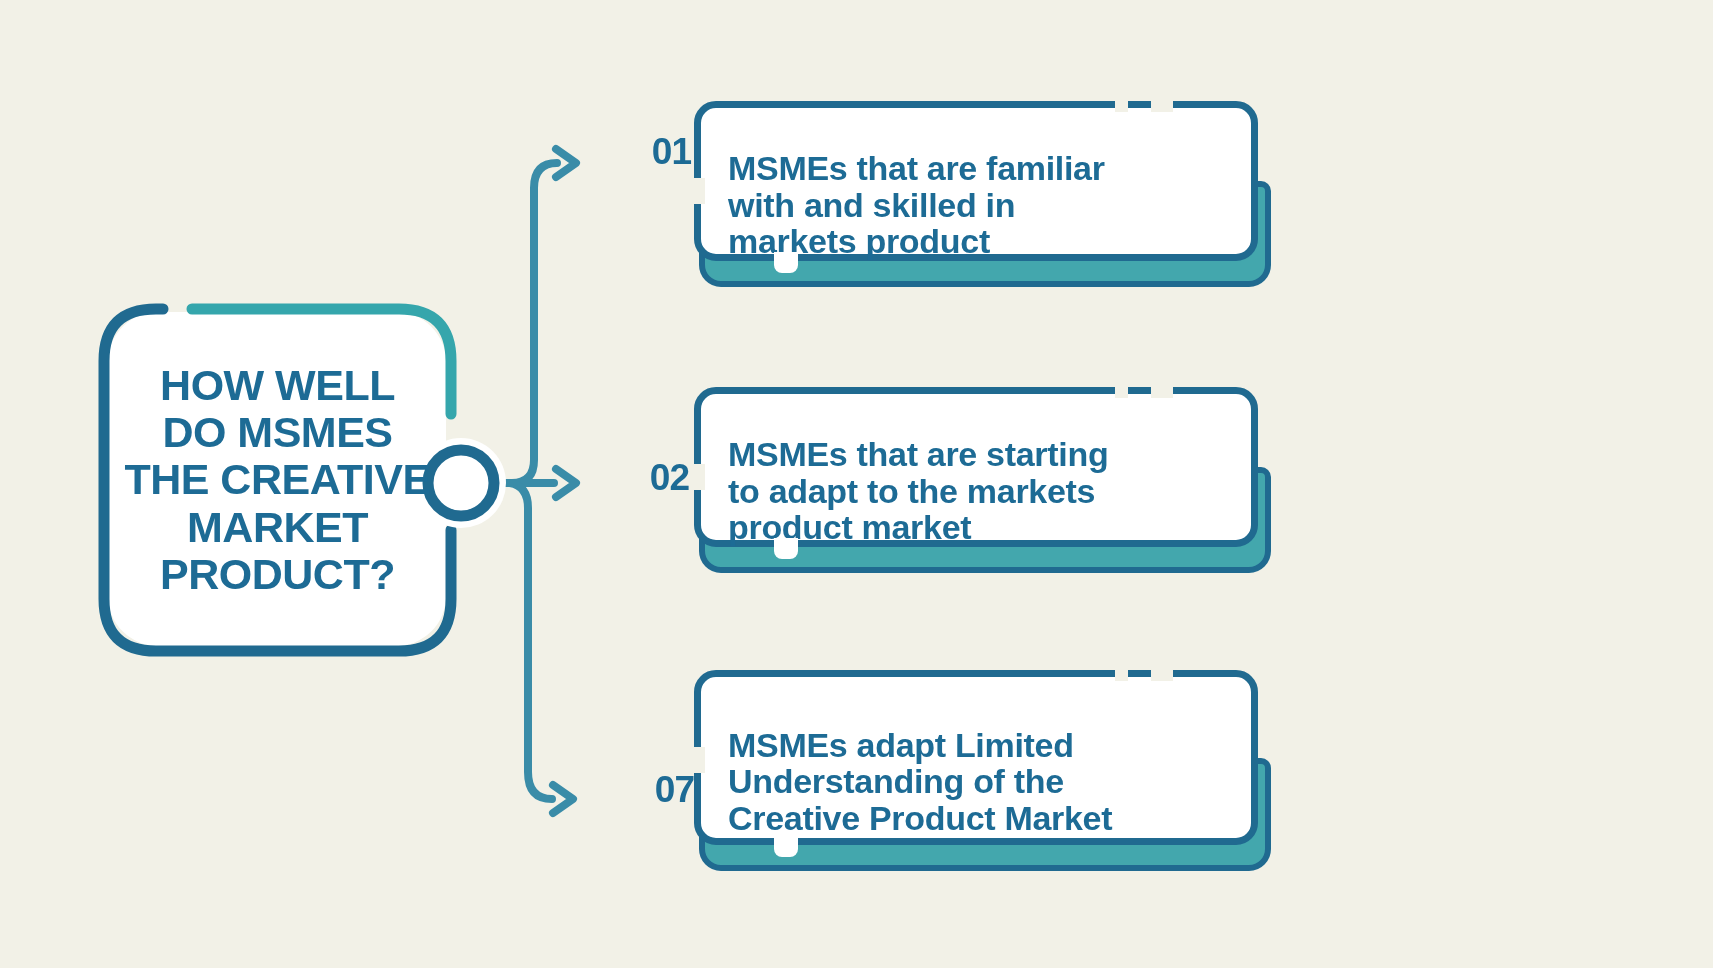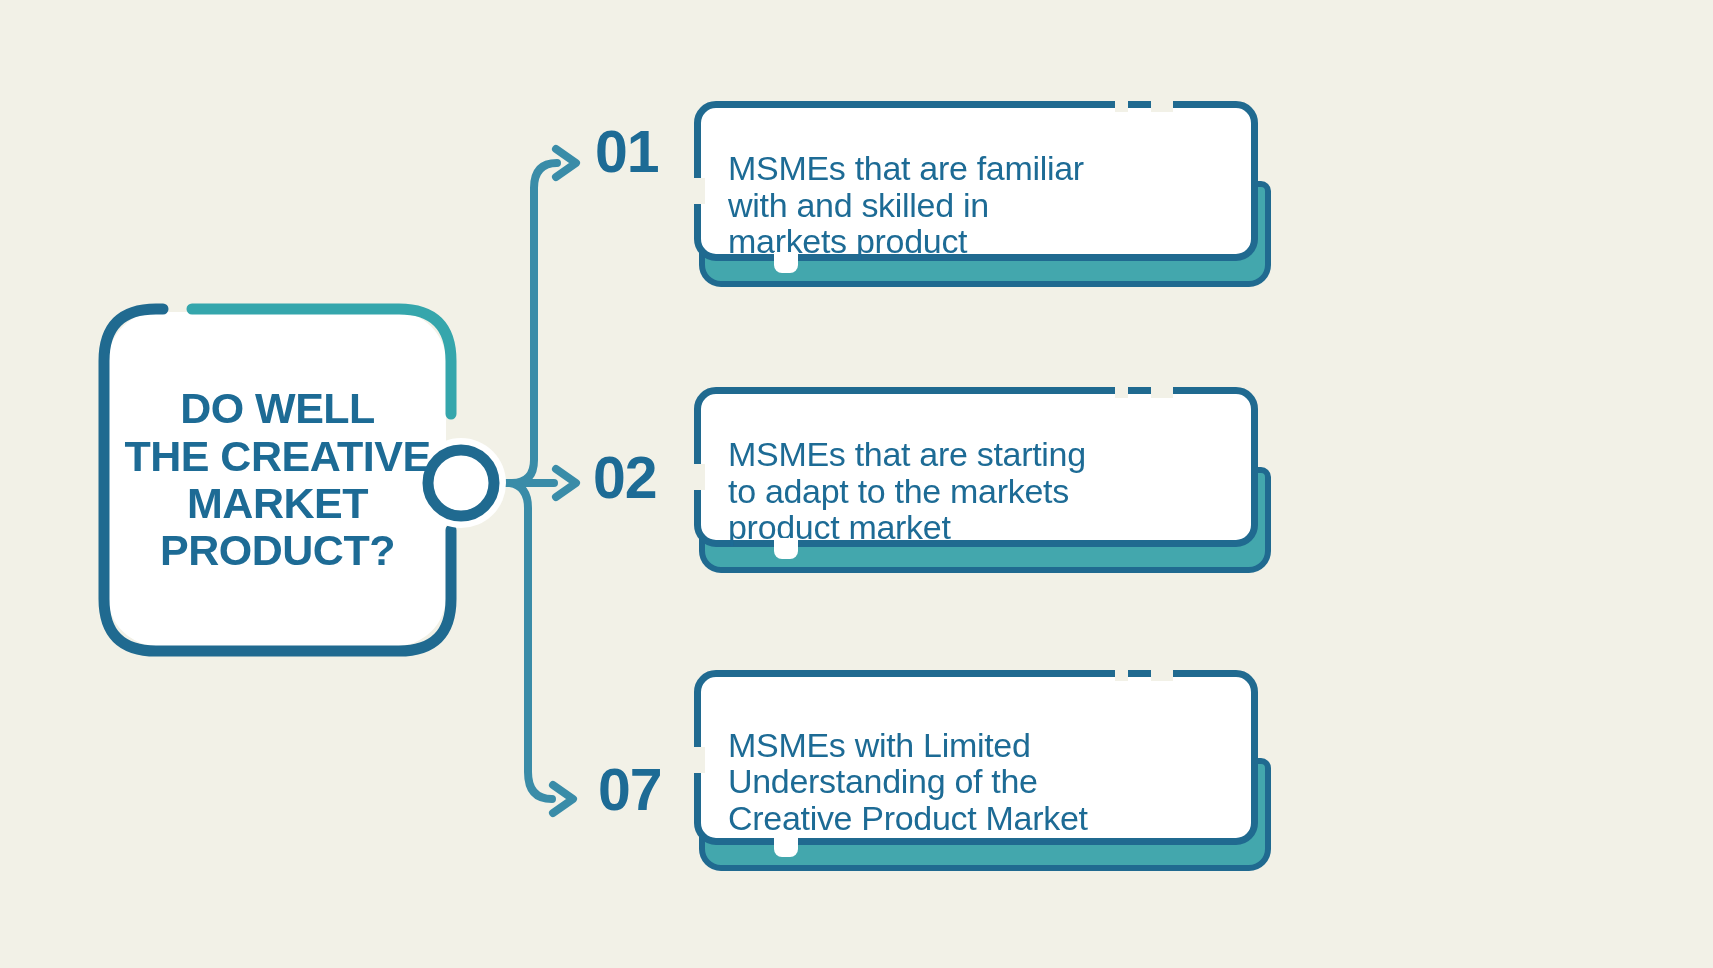--- a/index.html
+++ b/index.html
@@ -46,40 +46,40 @@
     position:absolute;inset:0;
     background:var(--card-bg);
     border:7px solid var(--dark-blue);
     border-radius:22px;
     box-sizing:border-box;
     display:flex;align-items:center;
     padding-left:27px;
     z-index:2;
   }
   .card-text{
-    font-size:34px;font-weight:normal;line-height:1.07;
+    font-size:34px;font-weight:bold;line-height:1.07;
     color:var(--text-blue);
     letter-spacing:-0.3px;
     margin-top:48px;
   }
   
   .gap{position:absolute;background:var(--canvas-bg);z-index:3;}
   .gap-top-a{left:421px;top:-2px;width:13px;height:13px;}
   .gap-top-b{left:457px;top:-2px;width:22px;height:13px;}
   .gap-left{left:-2px;top:77px;width:13px;height:26px;}
   .notch-bottom{
     position:absolute;left:80px;bottom:-12px;width:24px;height:21px;
     background:var(--card-bg);border-radius:0 0 8px 8px;z-index:3;
   }
 
   
   .branch-number{
     position:absolute;width:96px;height:58px;
-    font-size:59px;font-weight:bold;color:var(--text-blue);
-    text-align:left;line-height:58px;letter-spacing:-1px;
+    font-size:37px;font-weight:bold;color:var(--text-blue);
+    text-align:right;line-height:58px;letter-spacing:-1px;
     z-index:3;
   }
 </style>
 </head>
 <body>
 
 <div id="canvas">
 
   <svg id="wires" viewBox="0 0 1713 968" xmlns="http://www.w3.org/2000/svg">
 
@@ -96,21 +96,22 @@
     <path d="M 556 469 L 576 483 L 556 497" fill="none" stroke="var(--line-blue)" stroke-width="8" stroke-linecap="round" stroke-linejoin="round"></path>
 
     <path d="M 500 483 H 510 Q 528 486 528 508 V 772 Q 528 799 552 799" fill="none" stroke="var(--line-blue)" stroke-width="8" stroke-linecap="round"></path>
     <path d="M 553 785 L 573 799 L 553 813" fill="none" stroke="var(--line-blue)" stroke-width="8" stroke-linecap="round" stroke-linejoin="round"></path>
 
     <circle cx="461" cy="483" r="45" fill="#ffffff"></circle>
     <circle cx="461" cy="483" r="33" fill="#ffffff" stroke="var(--dark-blue)" stroke-width="11"></circle>
   </svg>
 
   <div class="title-text">
-      <div>DO WELL</div>
+      <div>HOW WELL</div>
+      <div>DO MSMES</div>
       <div>THE CREATIVE</div>
       <div>MARKET</div>
       <div>PRODUCT?</div>
     </div>
 
   <div class="branch-number" style="left:595px;top:123px;">01</div>
   <div class="branch-number" style="left:593px;top:449px;">02</div>
   <div class="branch-number" style="left:598px;top:761px;">07</div>
 
   <div class="card-wrap" style="left:694px;top:101px;height:160px;">
@@ -140,21 +141,21 @@
     <div class="gap gap-top-a"></div>
     <div class="gap gap-top-b"></div>
     <div class="gap gap-left"></div>
     <div class="notch-bottom"></div>
   </div>
 
   <div class="card-wrap" style="left:694px;top:670px;height:175px;">
     <div class="card-shadow"></div>
     <div class="card">
       <div class="card-text">
-          <div>MSMEs with Limited</div>
+          <div>MSMEs adapt Limited</div>
           <div>Understanding of the</div>
           <div>Creative Product Market</div>
         </div>
     </div>
     <div class="gap gap-top-a"></div>
     <div class="gap gap-top-b"></div>
     <div class="gap gap-left"></div>
     <div class="notch-bottom"></div>
   </div>
 

